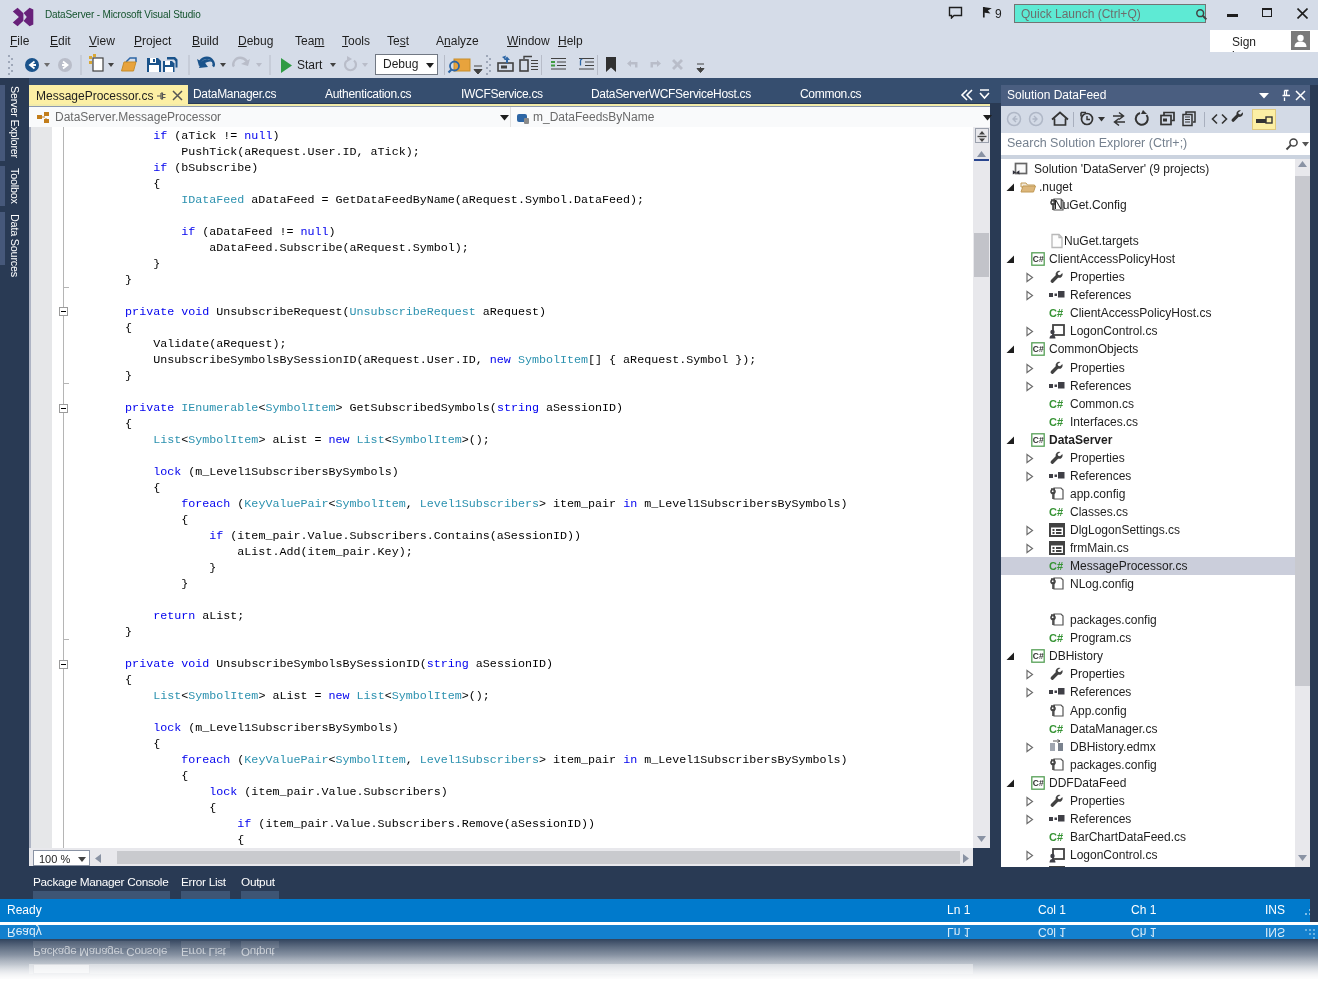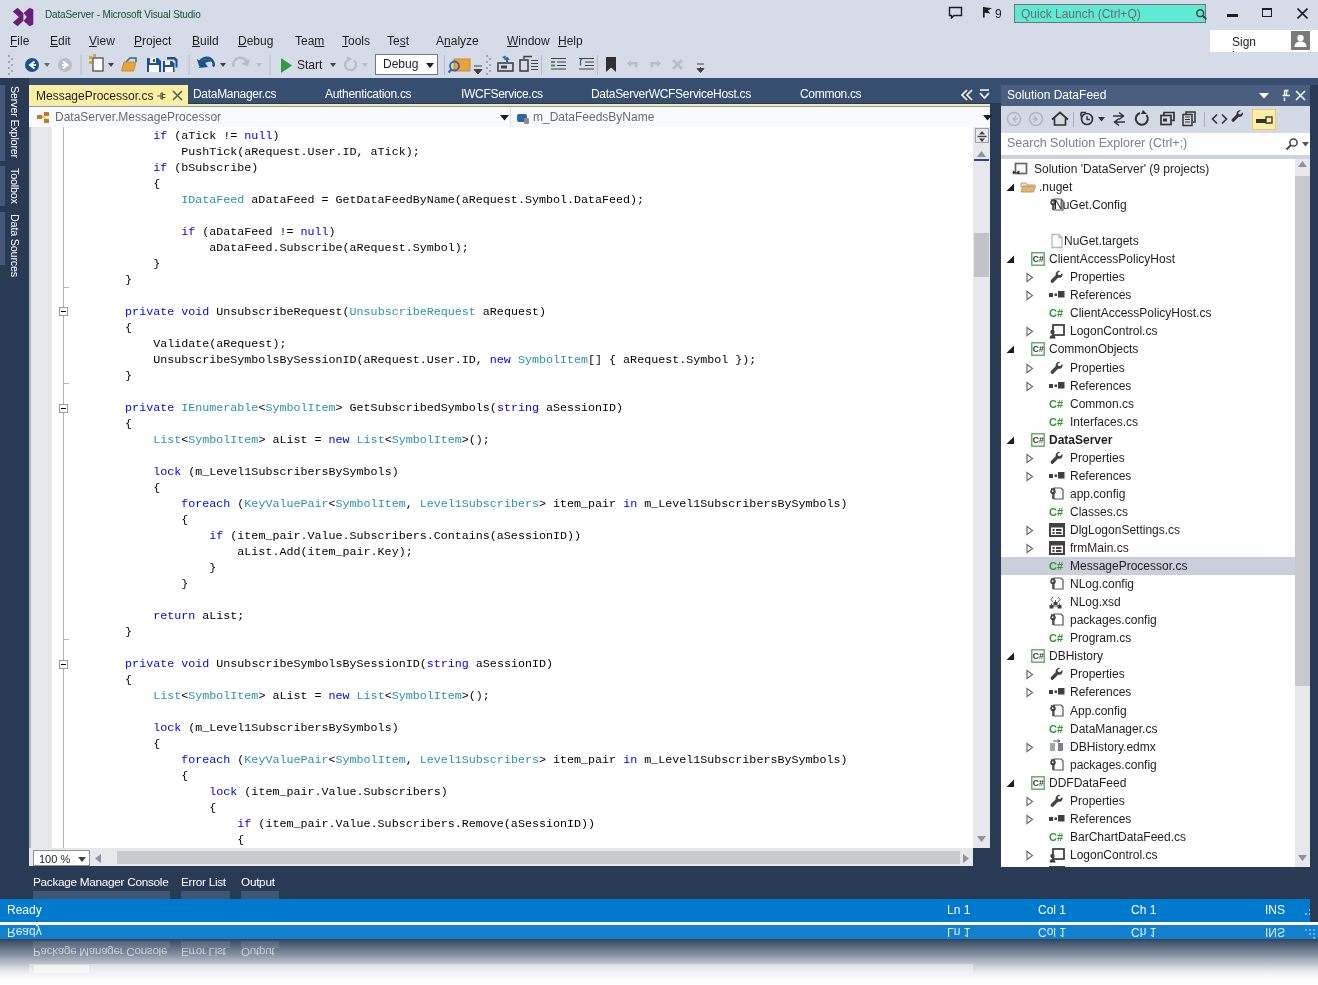--- a/index.html
+++ b/index.html
@@ -594,30 +594,20 @@
       </svg>
       <div class="rt" style="left:69px;">MessageProcessor.cs</div>
     </div>
 <div class="row" style="top:420px">
       <svg class="abs" style="left:48px;top:1px" width="16" height="16" viewBox="0 0 16 16">
         <path d="M5 2 h7 l2 2 v9 h-9 z" fill="#FFF" stroke="#555" stroke-width="1.2"></path>
         <path d="M2.8 4 a2 2 0 1 0 2.4 0 v-1 h-2.4 z M4 6 v7" stroke="#424242" stroke-width="1.6" fill="none"></path>
       </svg>
       <div class="rt" style="left:69px;">NLog.config</div>
     </div>
-<div class="row" style="top:438px">
-      <svg class="abs" style="left:48px;top:1px" width="16" height="16" viewBox="0 0 16 16">
-        <path d="M4 3 l-2 2.5 2 2.5 M9 3 l2 2.5 -2 2.5" stroke="#555" fill="none"></path>
-        <path d="M6.5 6 v3 M2.5 12 h8 M2.5 9.5 v3 M10.5 9.5 v3" stroke="#555" fill="none"></path>
-        <rect x="0.5" y="11" width="4" height="3.5" fill="#424242"></rect>
-        <rect x="8.5" y="11" width="4" height="3.5" fill="#424242"></rect>
-        <rect x="4.5" y="8" width="4" height="3" fill="#424242"></rect>
-      </svg>
-      <div class="rt" style="left:69px;">NLog.xsd</div>
-    </div>
 <div class="row" style="top:456px">
       <svg class="abs" style="left:48px;top:1px" width="16" height="16" viewBox="0 0 16 16">
         <path d="M5 2 h7 l2 2 v9 h-9 z" fill="#FFF" stroke="#555" stroke-width="1.2"></path>
         <path d="M2.8 4 a2 2 0 1 0 2.4 0 v-1 h-2.4 z M4 6 v7" stroke="#424242" stroke-width="1.6" fill="none"></path>
       </svg>
       <div class="rt" style="left:69px;">packages.config</div>
     </div>
 <div class="row" style="top:474px">
       <svg class="abs" style="left:48px;top:1px" width="16" height="16" viewBox="0 0 16 16">
         <text x="0" y="12" font-family="Liberation Sans" font-size="11" font-weight="bold" fill="#369334">C#</text>

